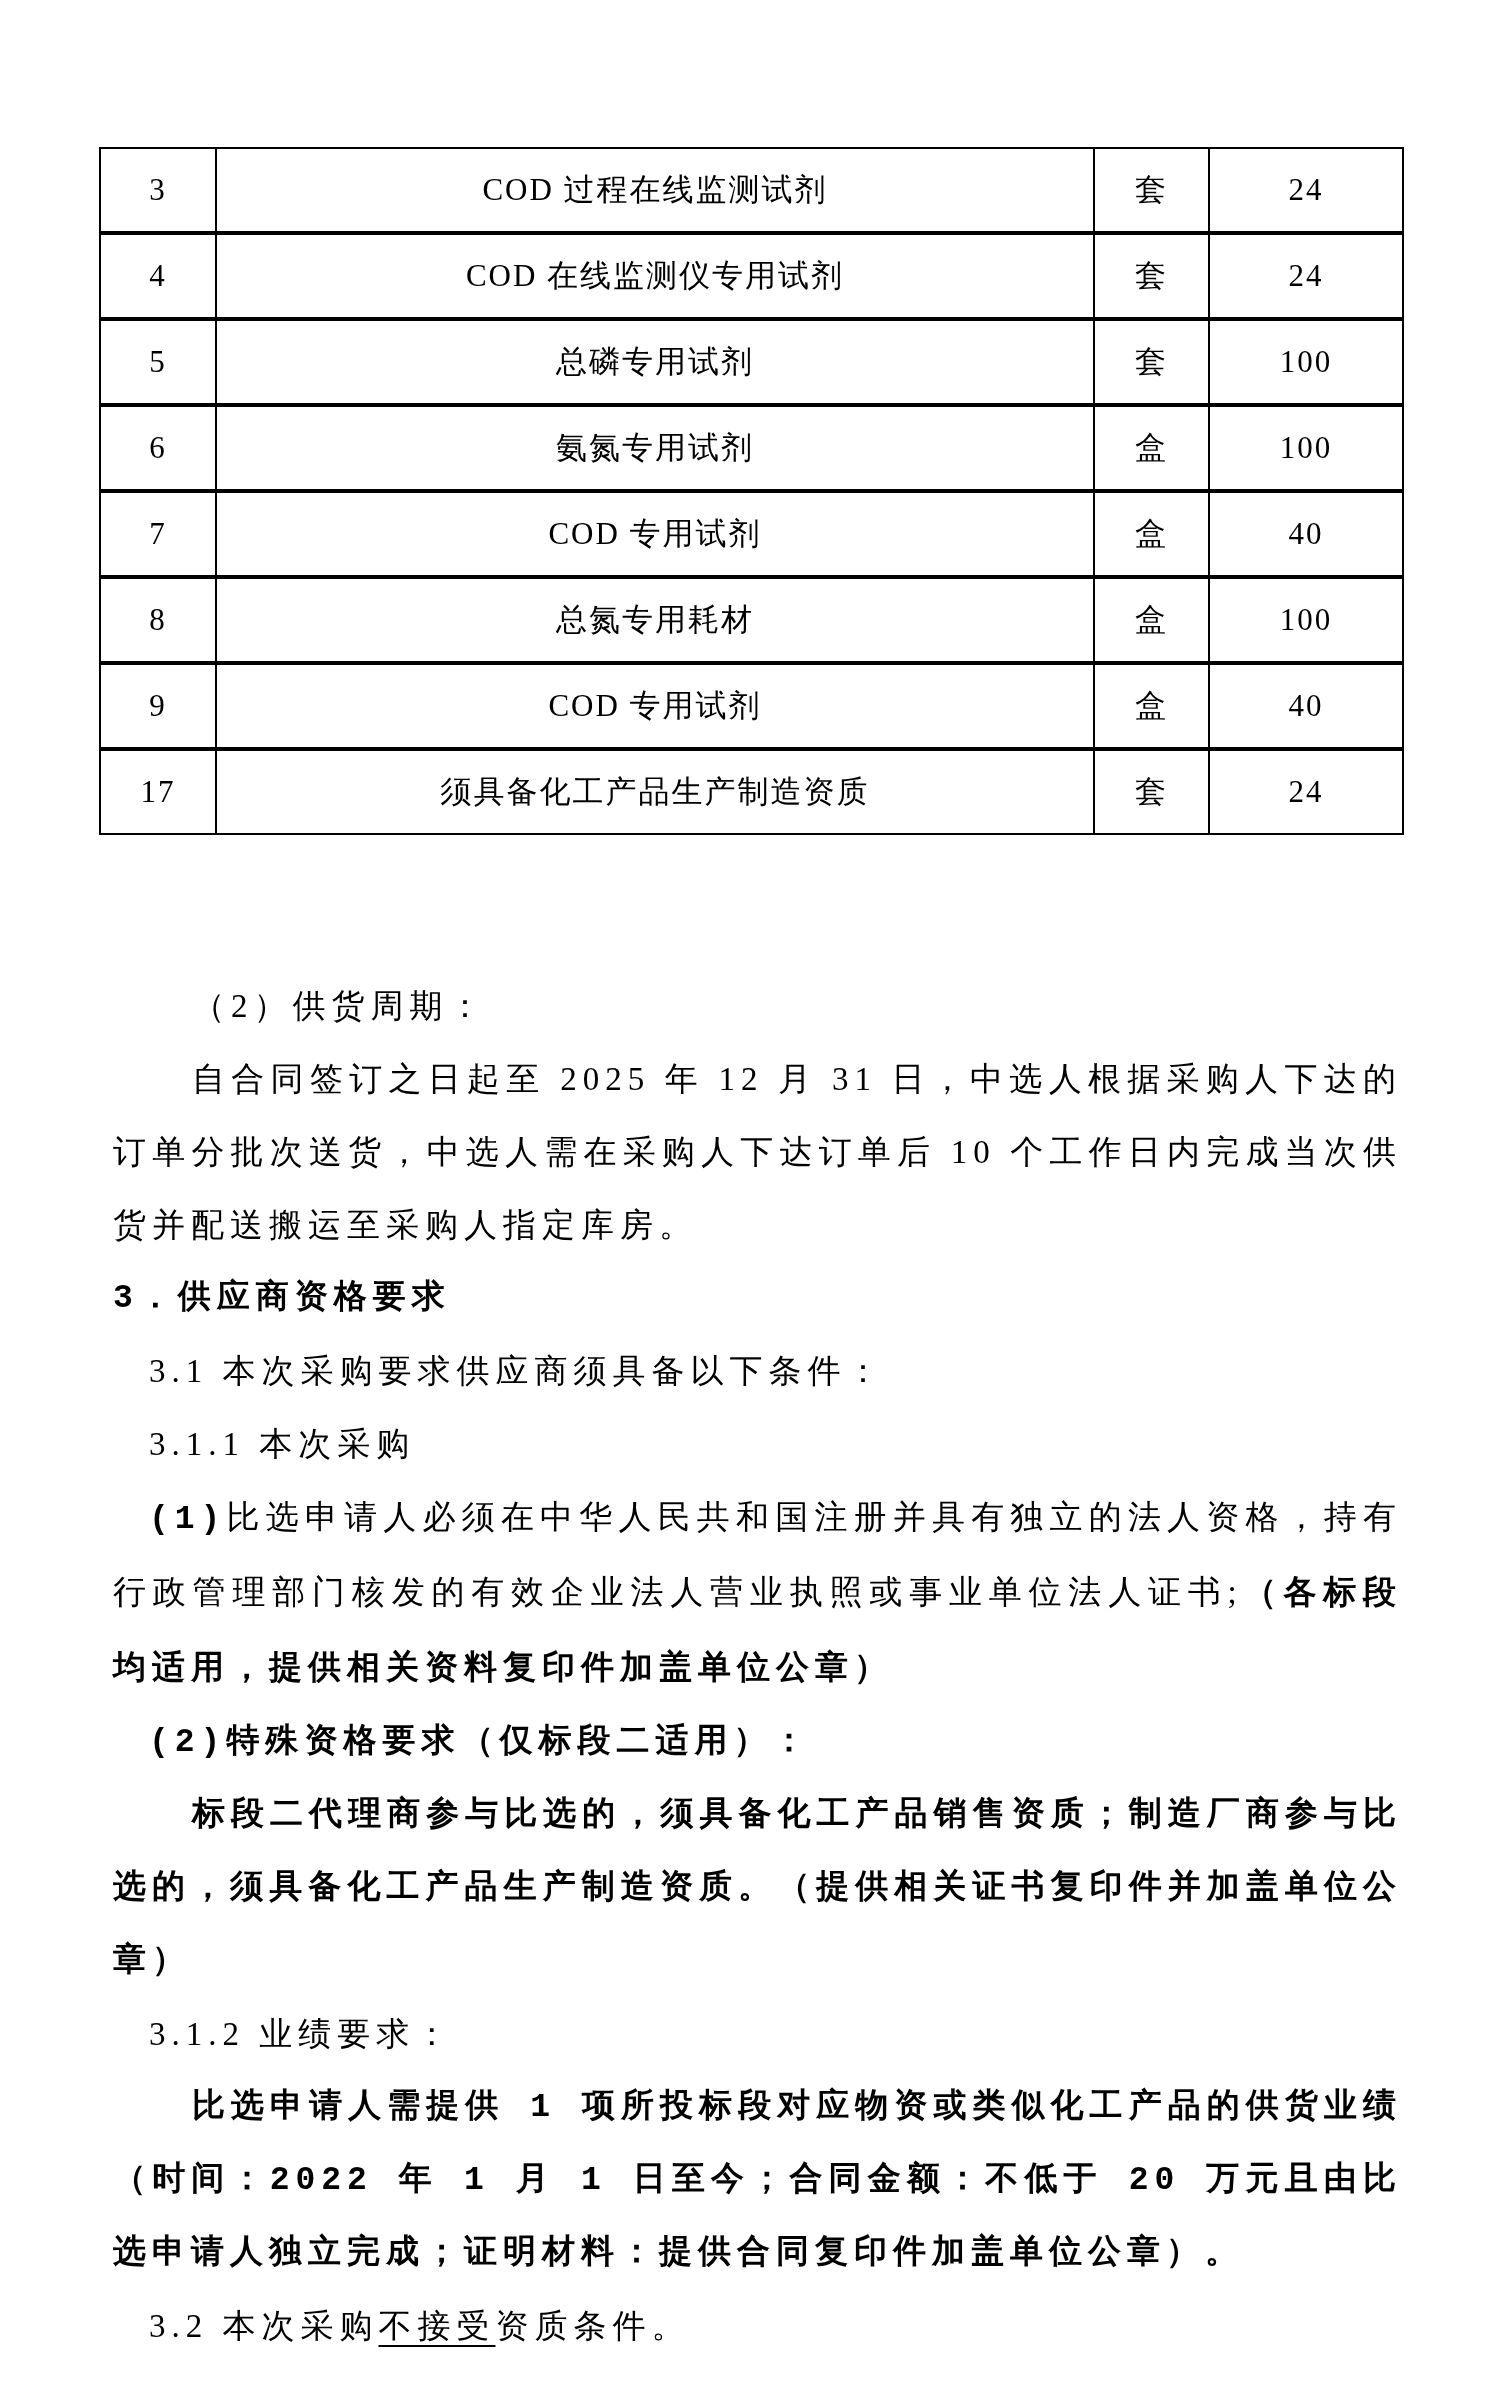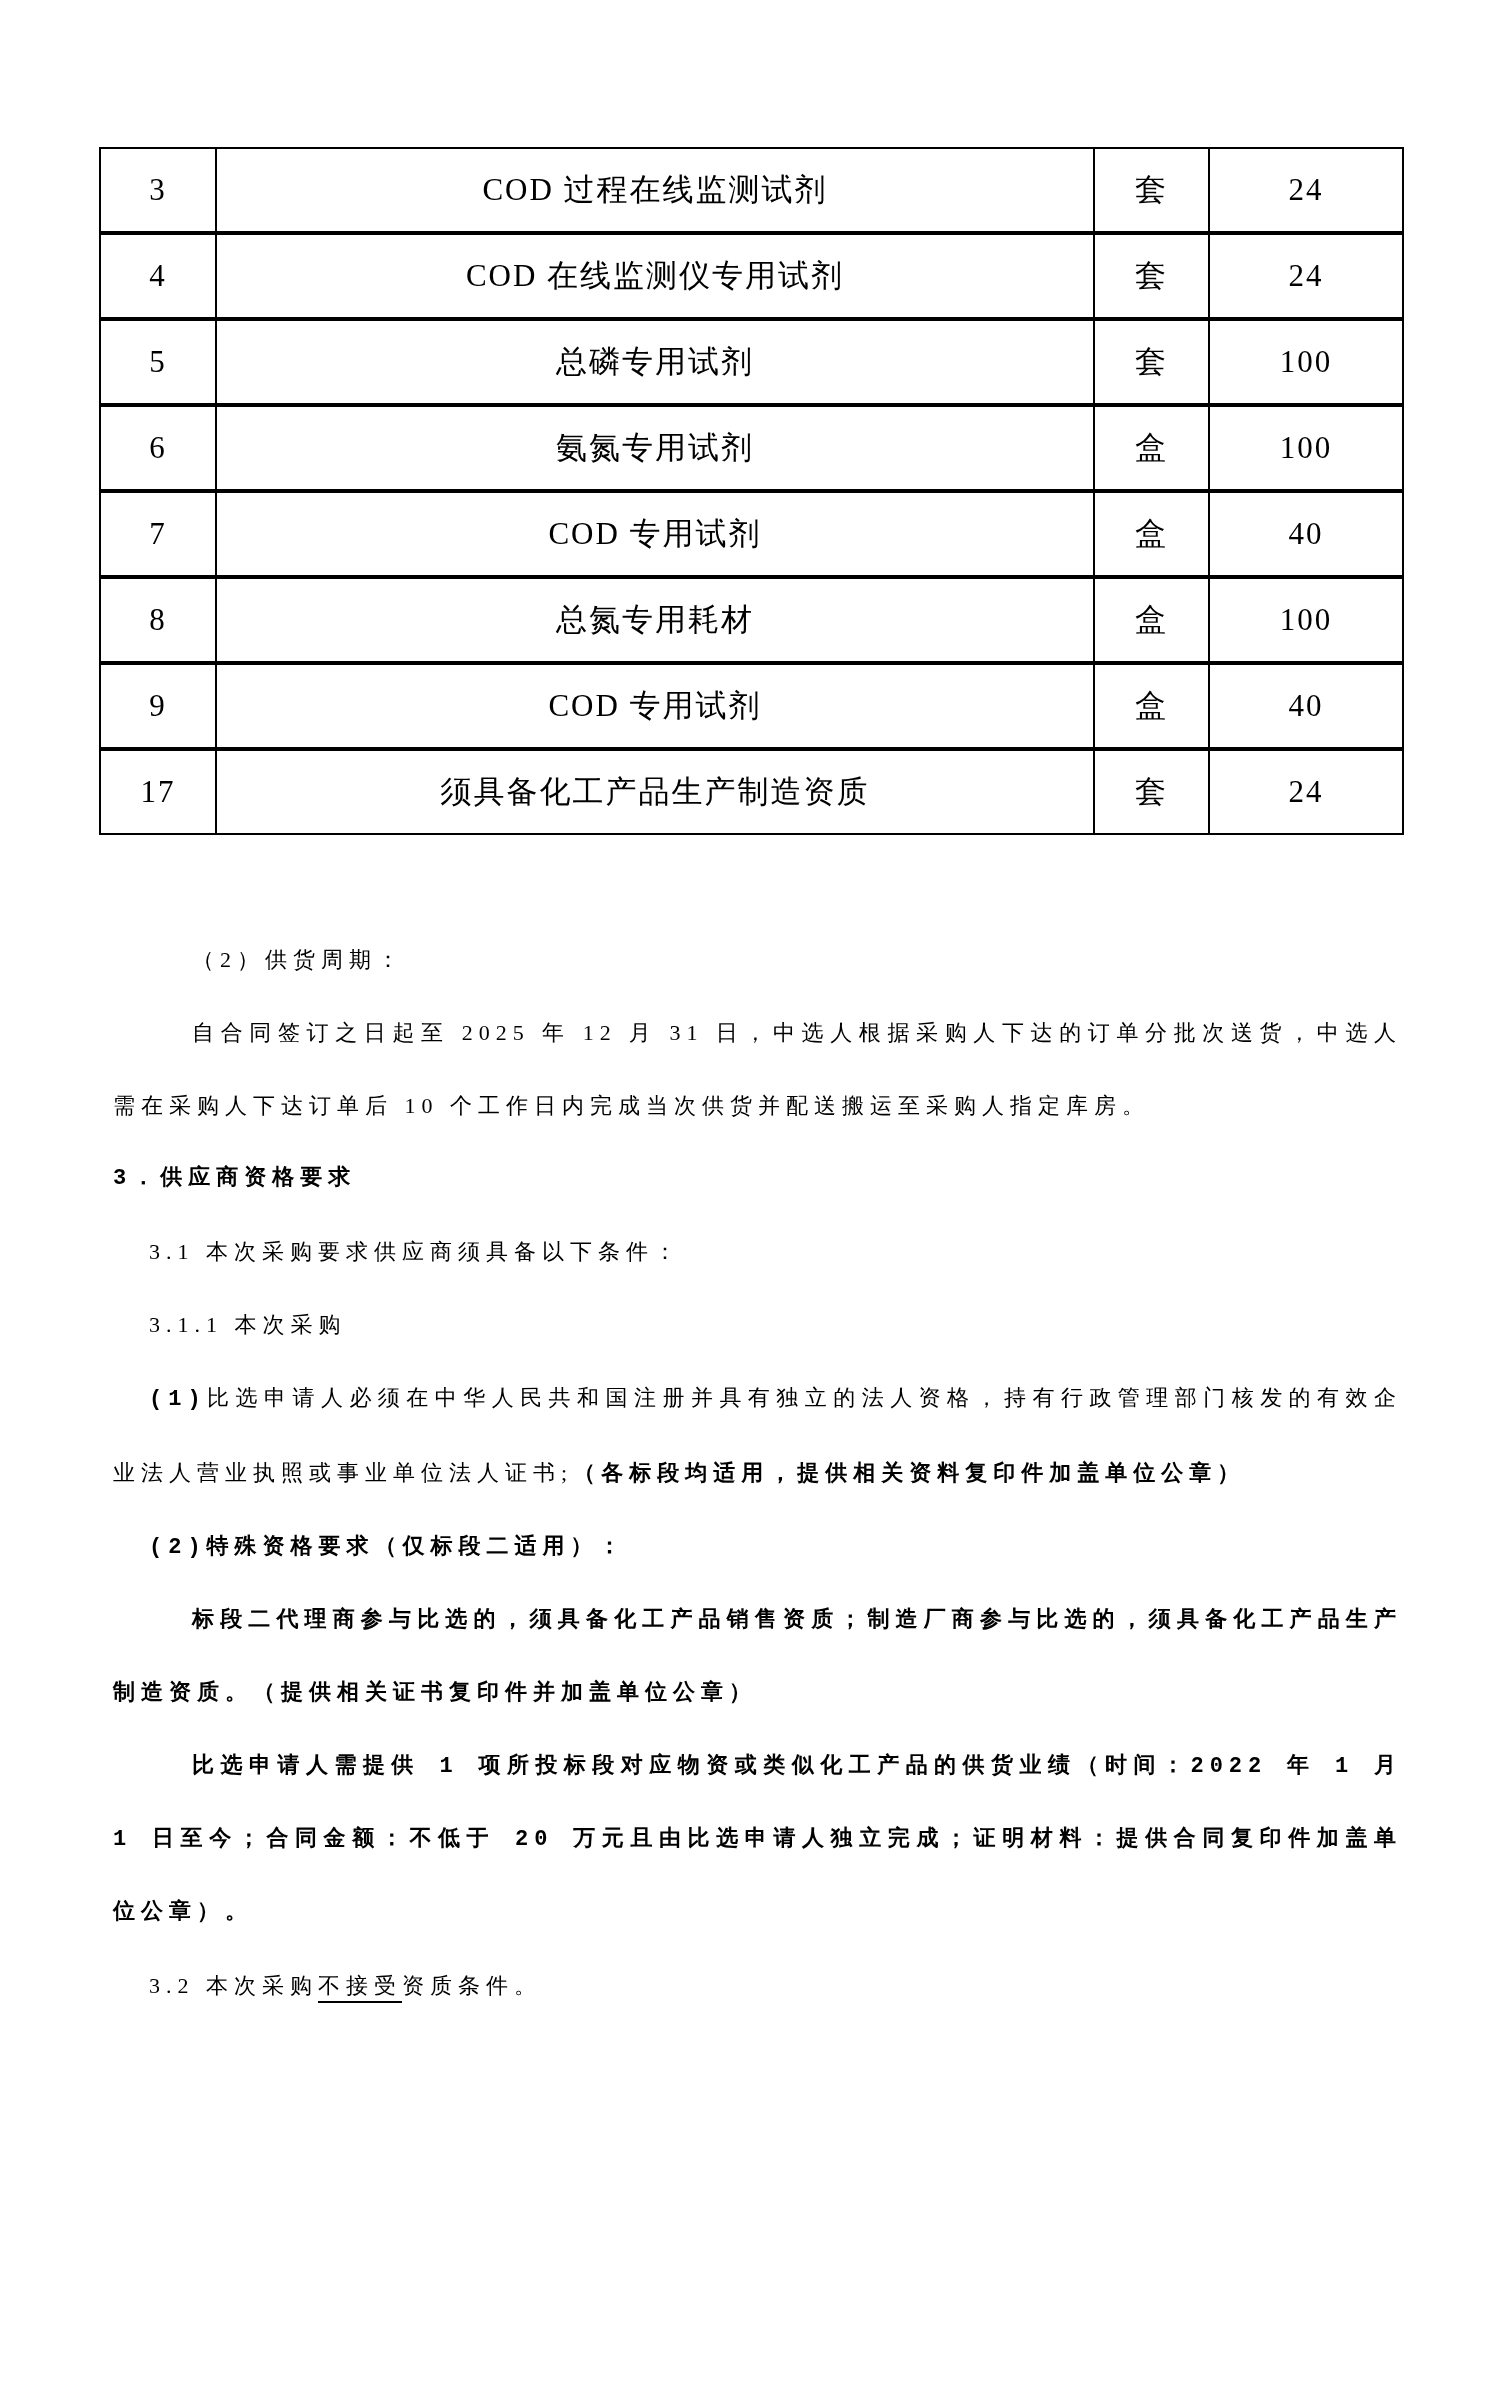--- a/index.html
+++ b/index.html
@@ -34,23 +34,23 @@
   }
   .goods-table tr:not(:first-child) td { border-top-width: 4px; }
   .col-no   { width: 116px; }
   .col-name { width: 878px; }
   .col-unit { width: 115px; }
   .col-qty  { width: 194px; }
 
   
   .body-text {
     position: absolute;
-    left: 113px; top: 923px;
+    left: 113px; top: 970px;
     width: 1289px;
-    font-size: 22px;
+    font-size: 33px;
     line-height: 73px;
     letter-spacing: 6px;
     text-align: justify;
     text-justify: inter-character;
   }
   .body-text p { margin: 0; padding: 0; }
   .ind2 { text-indent: 79px; }
   .ind1 { text-indent: 36px; }
   .noind { text-indent: 0; }
   .b { font-weight: bold; font-family: Liberation Mono, monospace; }
@@ -126,17 +126,18 @@
 
   <div class="body-text">
     <p class="ind2">（2）供货周期：</p>
     <p class="ind2">自合同签订之日起至 2025 年 12 月 31 日，中选人根据采购人下达的订单分批次送货，中选人需在采购人下达订单后 10 个工作日内完成当次供货并配送搬运至采购人指定库房。</p>
     <p class="noind b">3．供应商资格要求</p>
     <p class="ind1">3.1 本次采购要求供应商须具备以下条件：</p>
     <p class="ind1">3.1.1 本次采购</p>
     <p class="ind1"><span class="b">(1)</span><span>比选申请人必须在中华人民共和国注册并具有独立的法人资格，持有行政管理部门核发的有效企业法人营业执照或事业单位法人证书;</span><span class="b">（各标段均适用，提供相关资料复印件加盖单位公章）</span></p>
     <p class="ind1 b">(2)特殊资格要求（仅标段二适用）：</p>
     <p class="ind2 b">标段二代理商参与比选的，须具备化工产品销售资质；制造厂商参与比选的，须具备化工产品生产制造资质。（提供相关证书复印件并加盖单位公章）</p>
+    <p class="ind1">3.1.2 业绩要求：</p>
     <p class="ind2 b">比选申请人需提供 1 项所投标段对应物资或类似化工产品的供货业绩（时间：2022 年 1 月 1 日至今；合同金额：不低于 20 万元且由比选申请人独立完成；证明材料：提供合同复印件加盖单位公章）。</p>
     <p class="ind1"><span>3.2 本次采购</span><span class="u">不接受</span><span>资质条件。</span></p>
   </div>
 
 </div>
 
 </body></html>

